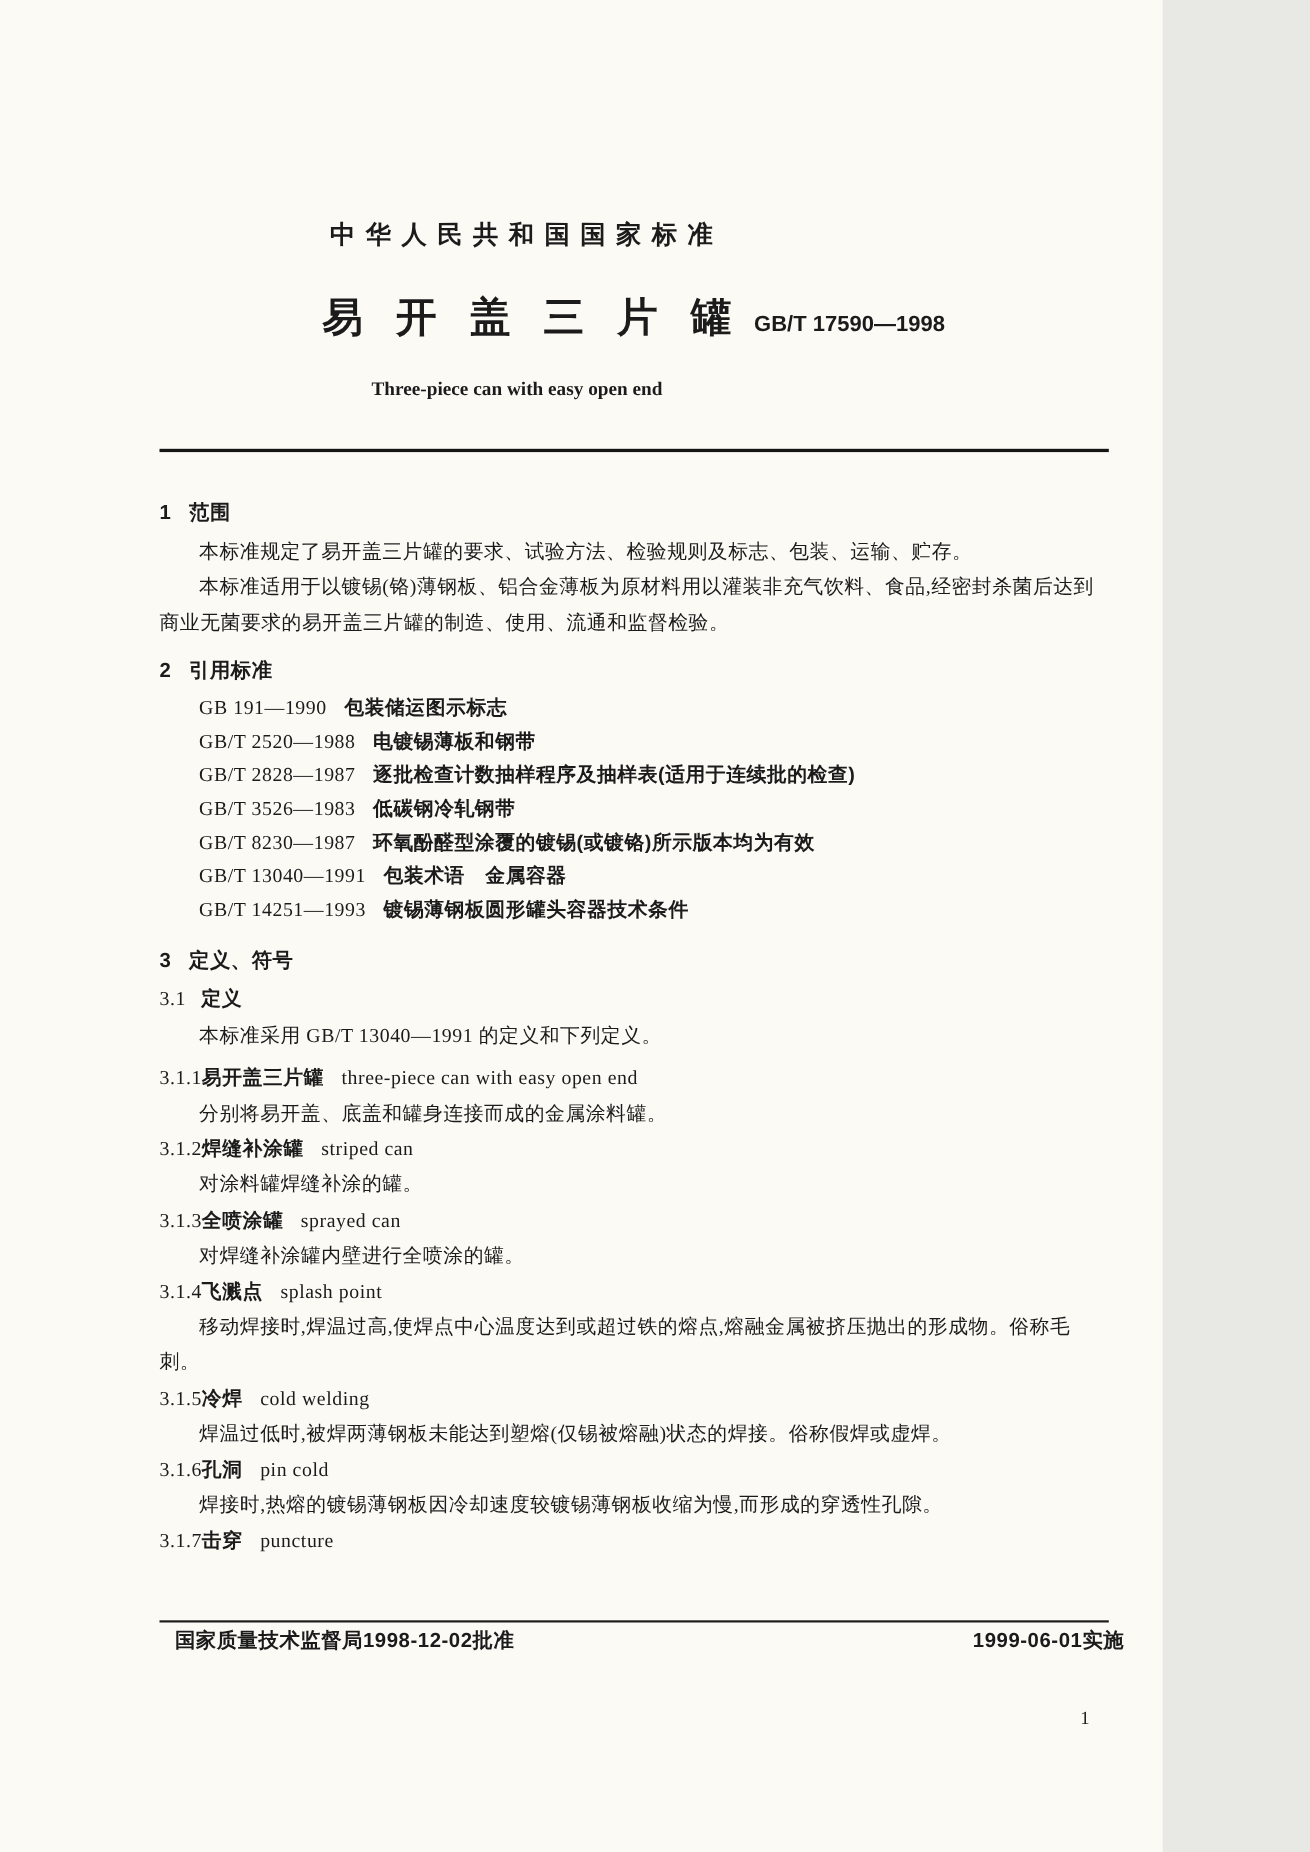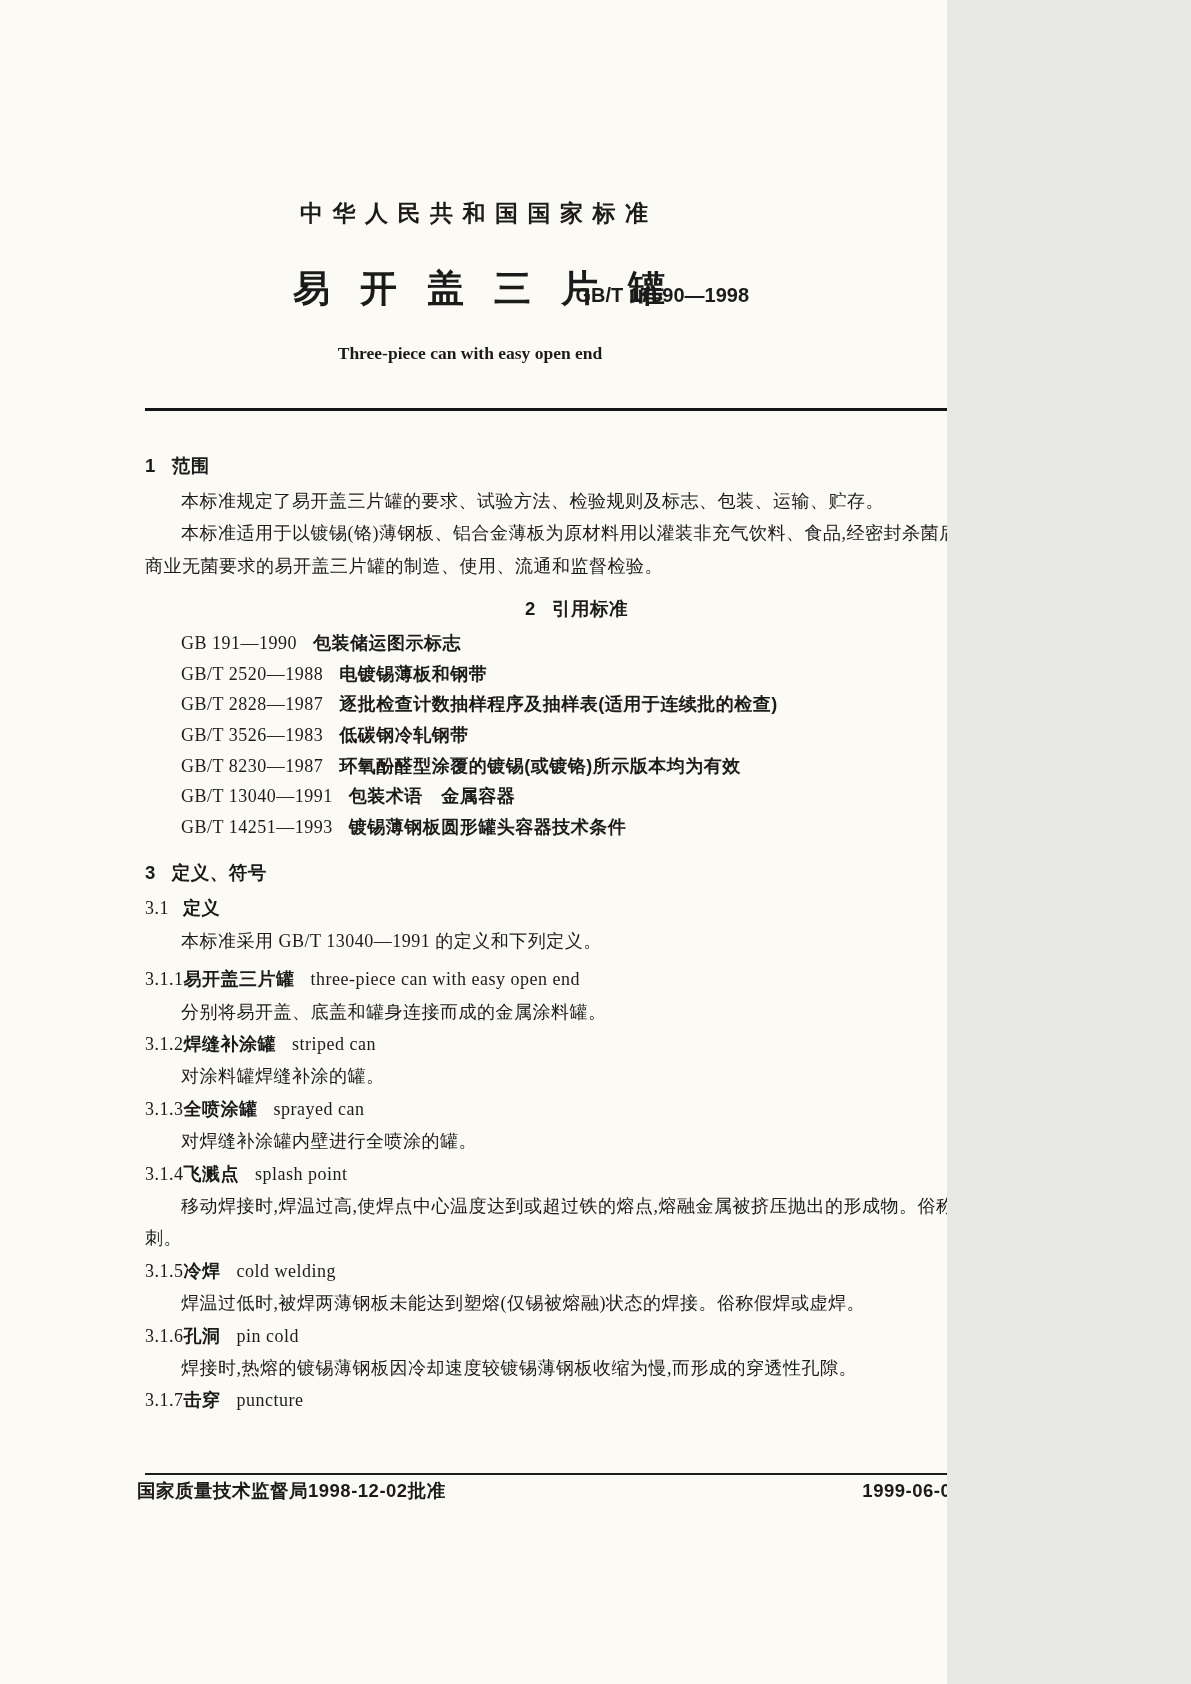--- a/index.html
+++ b/index.html
@@ -3,21 +3,21 @@
 <meta charset="utf-8">
 <style>
   * { margin: 0; padding: 0; box-sizing: border-box; }
   html, body { width: 1191px; }
   body {
     background: #e8e8e4;
     font-family: "Liberation Serif", serif;
   }
   .page {
     position: relative;
-    width: 947px;
+    width: 1057px;
     height: 1684px;
     background: #fbfaf5;
     color: #1b1b1b;
     overflow: hidden;
   }
 
   
   .authority {
     position: absolute;
     top: 198px; left: 300px;
@@ -69,21 +69,21 @@
     line-height: 32.4px;
   }
   .clause-heading {
     font-family: "Liberation Sans", sans-serif;
     font-weight: 700;
     font-size: 18.5px;
     line-height: 33px;
     margin-bottom: 3px;
   }
   .clause-heading .num { margin-right: 16px; }
-  .mt-c2 { margin-top: 10px; text-align: center; }
+  .mt-c2 { margin-top: 10px; }
   .mt-c3 { margin-top: 14px; }
   .para { text-indent: 2em; }
   .ref-list { margin-top: 2px; }
   .ref-line { padding-left: 2em; line-height: 30.6px; white-space: nowrap; }
   .ref-code { margin-right: 16px; }
   .ref-title { font-family: "Liberation Sans", sans-serif; font-weight: 700; }
   .sub-heading { line-height: 32.4px; }
   .sub-heading .num { margin-right: 14px; }
   .sub-heading .ttl { font-family: "Liberation Sans", sans-serif; font-weight: 700; }
   .intro-31 { margin-bottom: 6px; }
@@ -94,21 +94,21 @@
 
   
   .footer-rule {
     position: absolute;
     top: 1473px; left: 145px;
     width: 863px; height: 2px;
     background: #1d1d1d;
   }
   .footer {
     position: absolute;
-    top: 1478px; left: 137px;
+    top: 1478px; left: 159px;
     width: 863px;
     display: flex;
     justify-content: space-between;
     font-family: "Liberation Sans", sans-serif;
     font-weight: 700;
     font-size: 18.5px;
     letter-spacing: 0.5px;
     white-space: nowrap;
   }
   .page-number {

